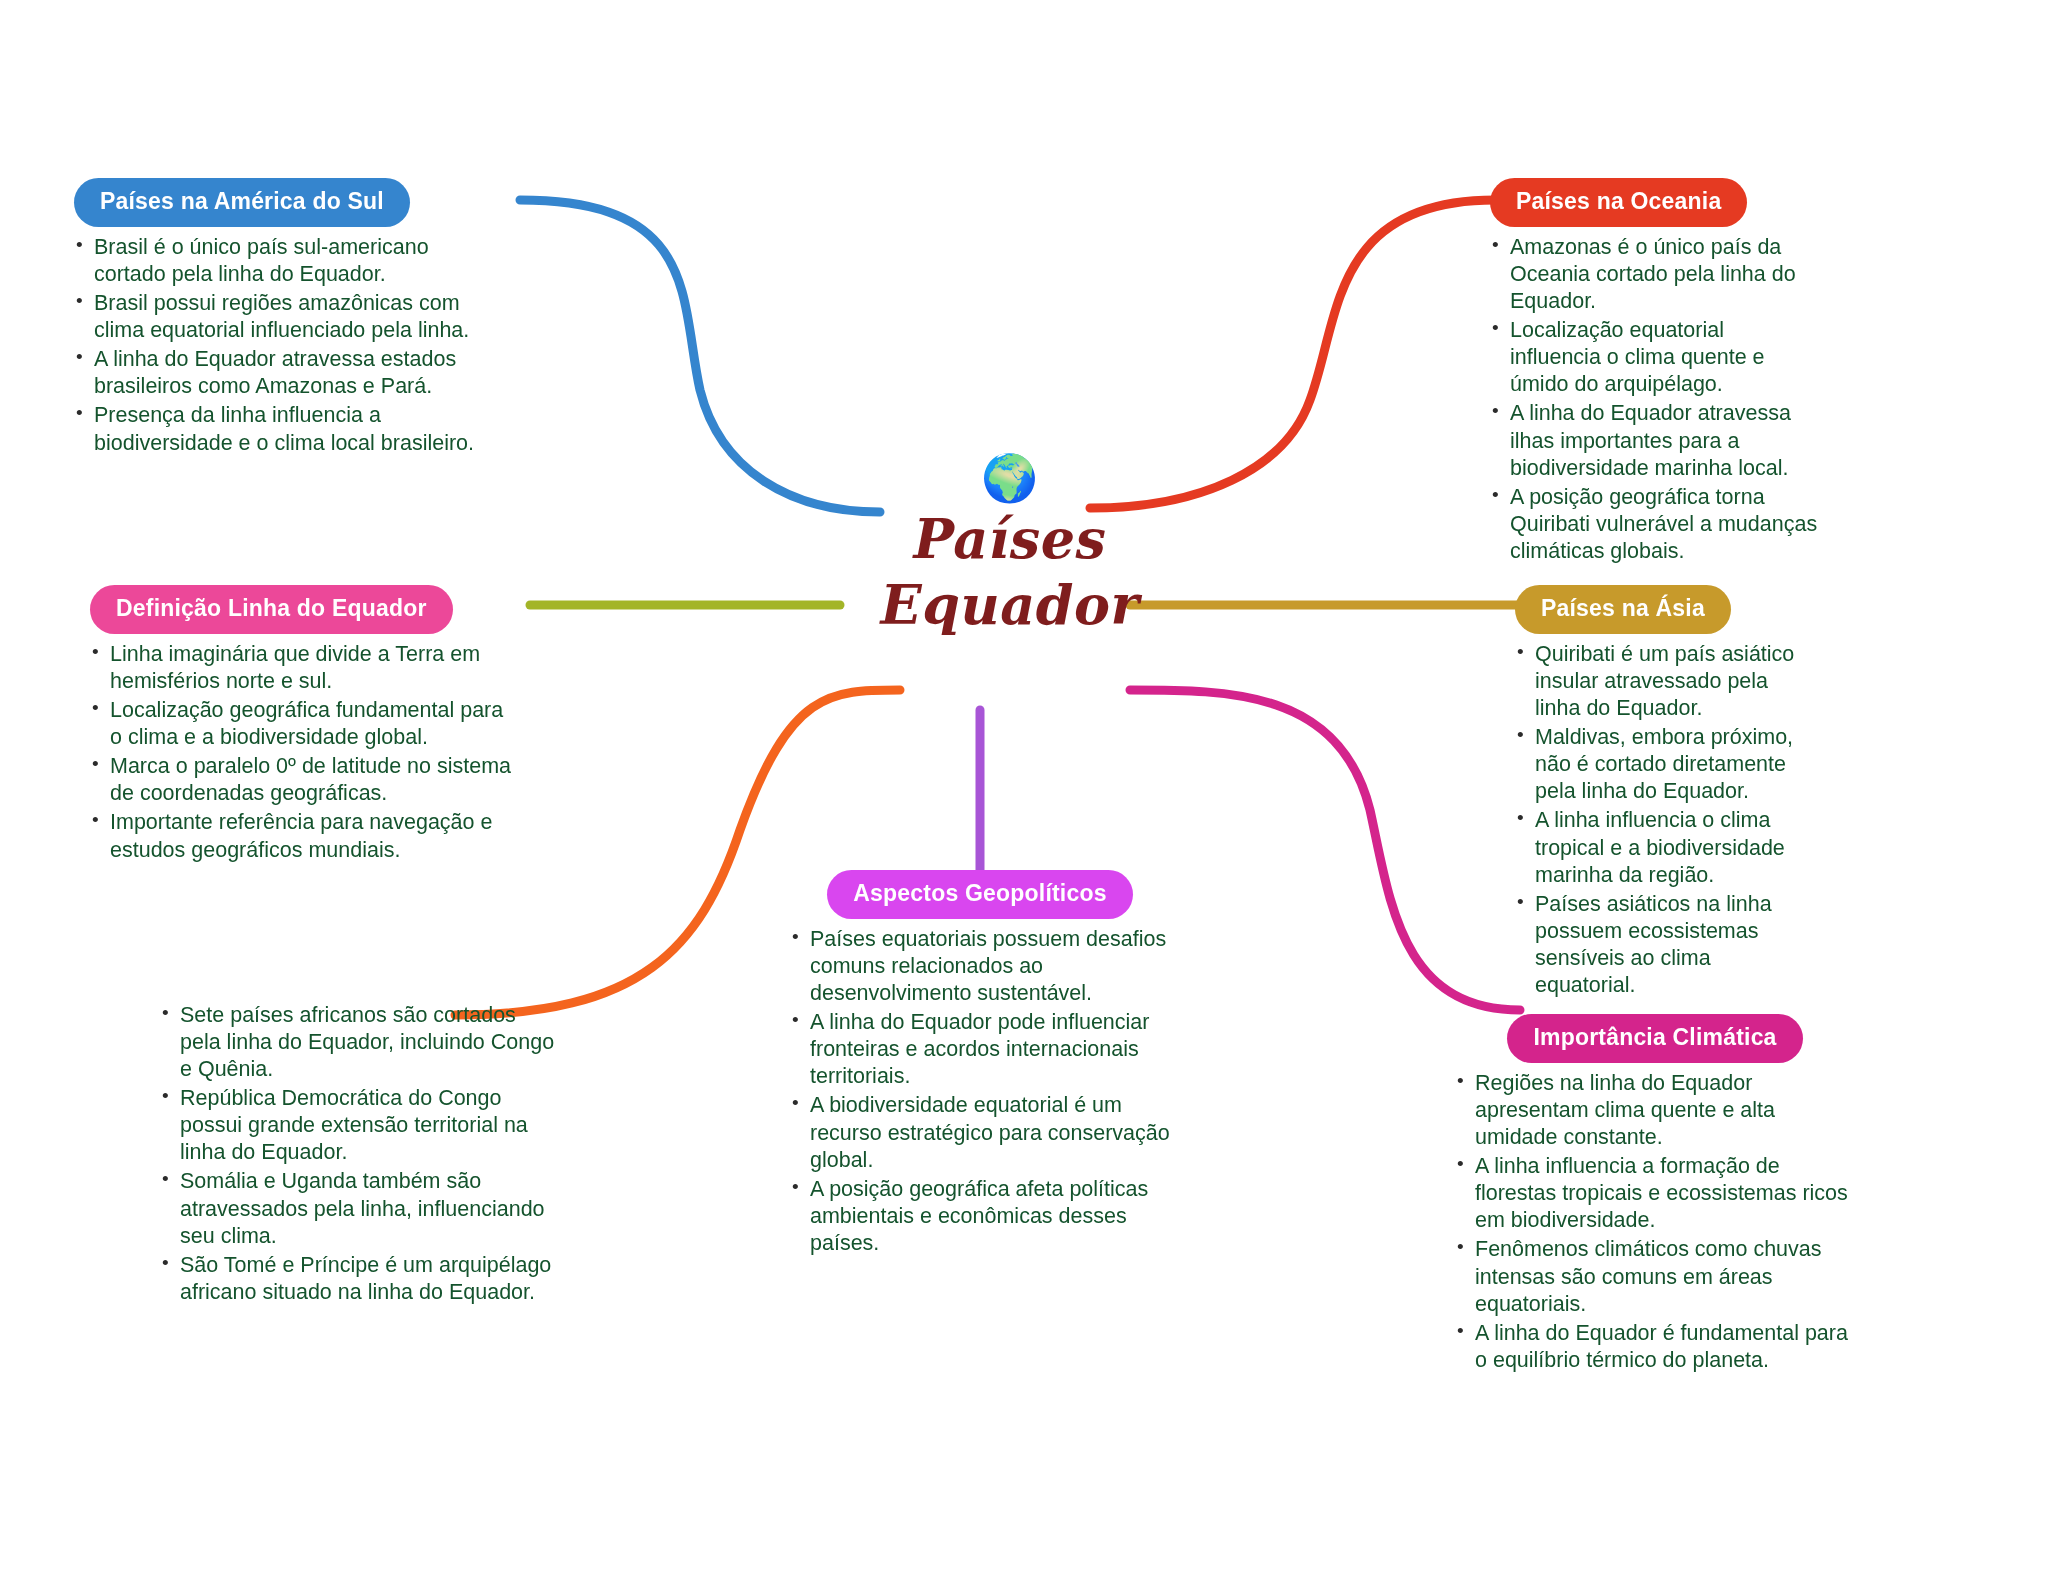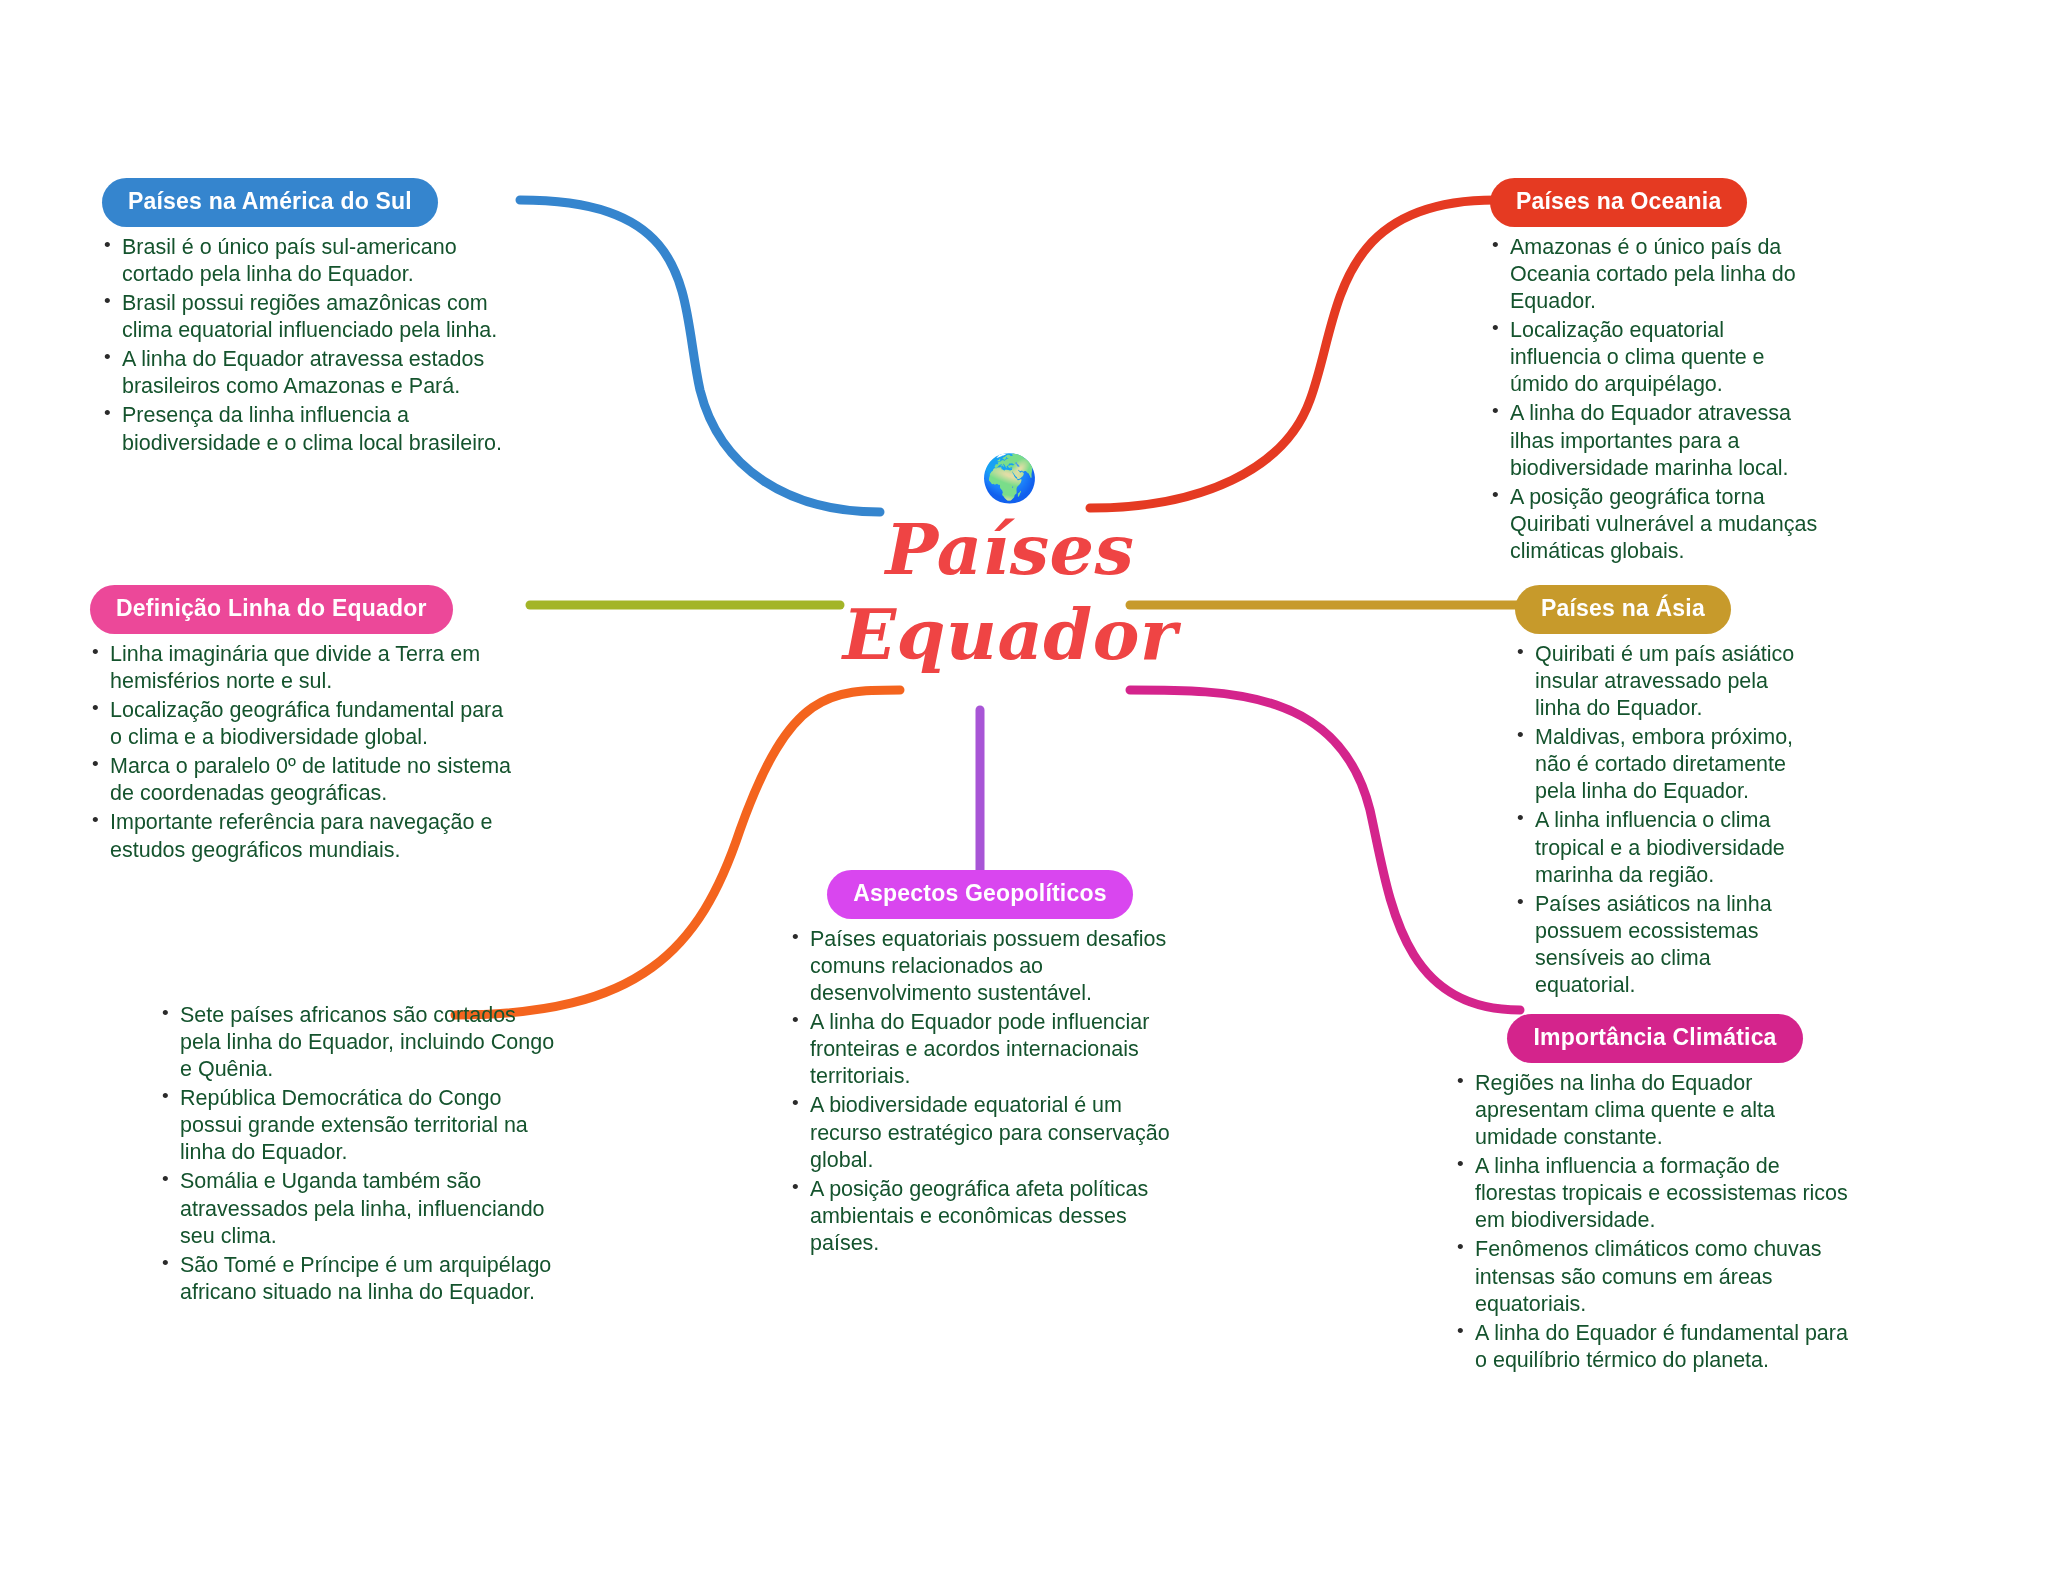--- a/index.html
+++ b/index.html
@@ -34,23 +34,23 @@
   .center-globe {
     font-size: 46px;
     line-height: 1;
     display: block;
     margin-bottom: 6px;
   }
   .center-title {
     font-family: "DejaVu Serif", serif;
     font-style: italic;
     font-weight: 700;
-    font-size: 70px;
+    font-size: 54px;
     line-height: 1.22;
-    color: #ef4444;
+    color: #7f1d1d;
     letter-spacing: 0.5px;
   }
 
   
   .branch { position: absolute; }
   .pill {
     display: inline-block;
     border-radius: 999px;
     color: #ffffff;
     font-weight: 700;
@@ -79,21 +79,21 @@
   ul.bullets li::before {
     content: "•";
     position: absolute;
     left: 2px;
     top: -1px;
     font-size: 19px;
     color: #2b2b2b;
   }
 
   
-  #branch-america   { left: 102px;  top: 178px;  width: 420px; }
+  #branch-america   { left: 74px;  top: 178px;  width: 420px; }
   #branch-definicao { left: 90px;  top: 585px;  width: 430px; }
   #branch-africa    { left: 160px; top: 995px;  width: 400px; }
   #branch-oceania   { left: 1490px;top: 178px;  width: 330px; }
   #branch-asia      { left: 1515px;top: 585px;  width: 300px; }
   #branch-clima     { left: 1455px;top: 995px;  width: 400px; margin-top: 19px; }
   #branch-geo       { left: 790px; top: 870px;  width: 380px; }
 </style>
 </head>
 <body>
 

